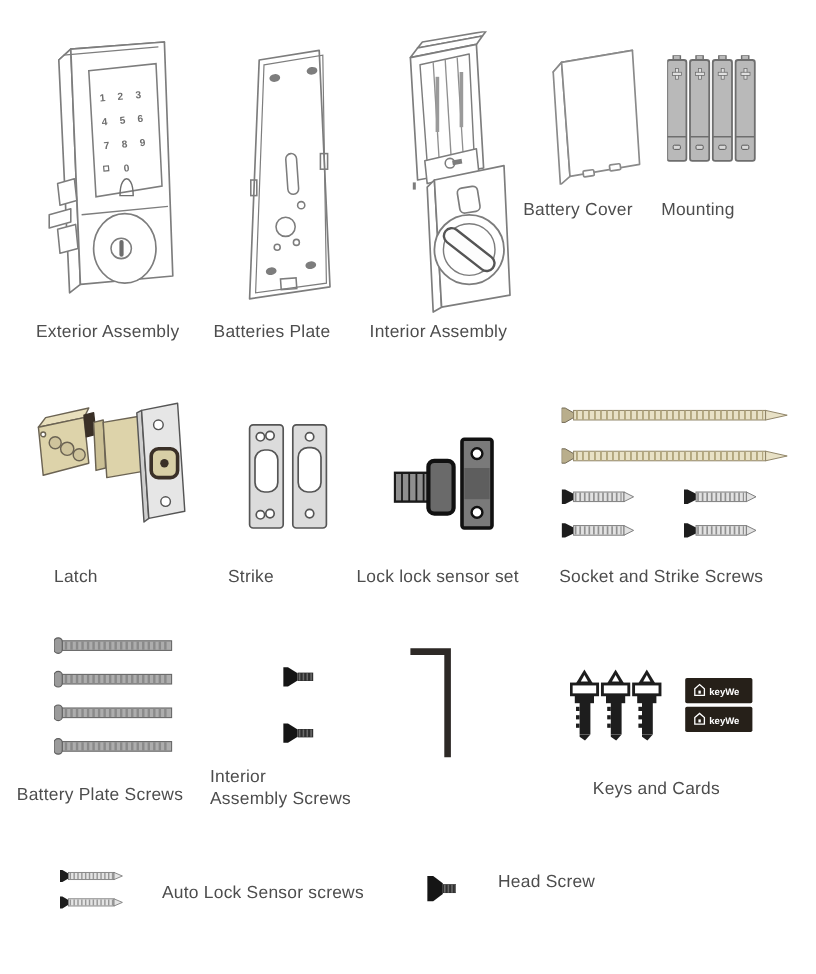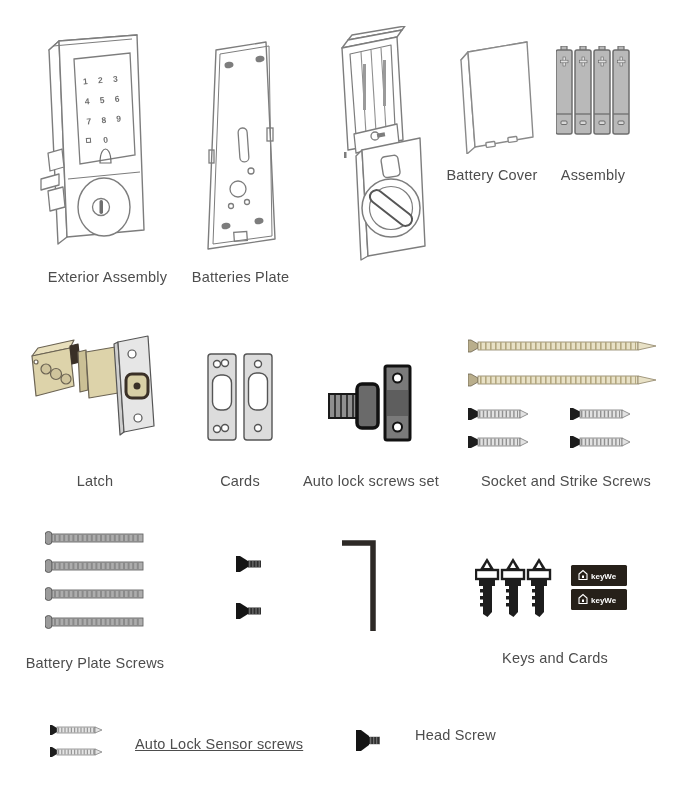--- a/index.html
+++ b/index.html
@@ -1,23 +1,23 @@
 <!DOCTYPE html>
 <html><head>
 <meta charset="utf-8">
 <style>
   html,body{margin:0;padding:0;background:#ffffff;}
   .canvas{position:relative;width:680px;height:812px;background:#ffffff;
           font-family:"Liberation Sans",sans-serif;overflow:hidden;}
   .part{position:absolute;margin:0;padding:0;}
   .part svg{display:block;}
   .label{position:absolute;font-size:14.5px;line-height:18px;color:#4d4d4d;
-         letter-spacing:0.2px;text-align:center;}
+         letter-spacing:0.2px;text-align:left;}
   .label.left{text-align:left;}
-  .label.nowrap{white-space:nowrap;text-decoration:underline;}
+  .label.nowrap{white-space:nowrap;}
 </style>
 </head>
 <body>
 
 <div class="canvas">
 
   <figure class="part" style="left:40px;top:33px">
     <svg width="115" height="215" viewBox="0 0 115 215">
       <g fill="#ffffff" stroke="#7d7d7d" stroke-width="1.4" stroke-linejoin="round">
         <polygon points="9,17 19,8 97,2 88,10"></polygon>
@@ -105,20 +105,21 @@
         <rect x="14" y="126" width="2.5" height="6" fill="#7d7d7d" stroke="none"></rect>
         <rect x="52" y="130" width="17" height="21" rx="4" fill="none" transform="rotate(-9 60 140)"></rect>
       </g>
       <g>
         <circle cx="61" cy="182" r="29" fill="#ffffff" stroke="#7d7d7d" stroke-width="1.5"></circle>
         <circle cx="61" cy="182" r="21.5" fill="none" stroke="#7d7d7d" stroke-width="1.2"></circle>
         <rect x="36" y="175.5" width="50" height="13" rx="6.5" fill="#fdfdfd" stroke="#555555" stroke-width="2" transform="rotate(38 61 182)"></rect>
       </g>
     </svg>
   </figure>
+  <div class="label" style="left:308px;top:268px;width:130px">Interior Assembly</div>
 
   <figure class="part" style="left:448px;top:36px">
     <svg width="92" height="118" viewBox="0 0 92 118">
       <g fill="#ffffff" stroke="#8a8a8a" stroke-width="1.4" stroke-linejoin="round">
         <polygon points="13,24 20,16 79,6 72,14"></polygon>
         <polygon points="13,24 20,16 27,111 19,118"></polygon>
         <polygon points="20,16 79,6 85,101 27,111"></polygon>
         <rect x="38" y="106" width="9" height="5" rx="1" transform="rotate(-8 42 108)"></rect>
         <rect x="60" y="101" width="9" height="5" rx="1" transform="rotate(-8 64 103)"></rect>
       </g>
@@ -157,21 +158,21 @@
           <rect x="5" y="0" width="6" height="6" fill="#b9b9b9" stroke="#6e6e6e" stroke-width="1.2"></rect>
           <rect x="0" y="4" width="16" height="84" rx="2" fill="#b9b9b9" stroke="#6e6e6e" stroke-width="1.5"></rect>
           <rect x="7" y="11" width="2.5" height="9" fill="#e0e0e0" stroke="#666666" stroke-width="0.6"></rect>
           <rect x="4.5" y="14.2" width="7.5" height="2.6" fill="#e0e0e0" stroke="#666666" stroke-width="0.6"></rect>
           <line x1="0" y1="68" x2="16" y2="68" stroke="#6e6e6e" stroke-width="1.3"></line>
           <rect x="5" y="75" width="6" height="3.5" rx="1" fill="#d8d8d8" stroke="#555555" stroke-width="0.8"></rect>
         </g>
       </g>
     </svg>
   </figure>
-  <div class="label" style="left:551px;top:166px;width:84px">Assembly</div>
+  <div class="label" style="left:551px;top:166px;width:84px">Mounting</div>
 
   <figure class="part" style="left:28px;top:328px">
     <svg width="135" height="112" viewBox="0 0 135 112">
       <g stroke="#6b6353" stroke-width="1.2" stroke-linejoin="round">
         <polygon points="4,28 10,20 46,12 42,20" fill="#e8dfbc"></polygon>
         <polygon points="4,28 42,20 46,58 8,68" fill="#ddd3aa"></polygon>
         <circle cx="8" cy="34" r="2" fill="#ffffff"></circle>
         <circle cx="18" cy="41" r="5" fill="#cfc49c"></circle>
         <circle cx="28" cy="46" r="5.5" fill="#cfc49c"></circle>
         <circle cx="38" cy="51" r="5" fill="#cfc49c"></circle>
@@ -200,41 +201,41 @@
         <circle cx="19" cy="15" r="3.5" fill="#ffffff"></circle>
         <circle cx="11" cy="81" r="3.5" fill="#ffffff"></circle>
         <circle cx="19" cy="80" r="3.5" fill="#ffffff"></circle>
         <rect x="38" y="6" width="28" height="86" rx="3" fill="#dcdcdc"></rect>
         <rect x="42.5" y="25" width="19" height="37" rx="8" fill="#ffffff"></rect>
         <circle cx="52" cy="16" r="3.5" fill="#ffffff"></circle>
         <circle cx="52" cy="80" r="3.5" fill="#ffffff"></circle>
       </g>
     </svg>
   </figure>
-  <div class="label" style="left:190px;top:472px;width:100px">Cards</div>
+  <div class="label" style="left:190px;top:472px;width:100px">Strike</div>
 
   <figure class="part" style="left:328px;top:364px">
     <svg width="85" height="80" viewBox="0 0 85 80">
       <g>
         <rect x="1" y="30" width="29" height="24" fill="#8f8f8f" stroke="#1a1a1a" stroke-width="2"></rect>
         <line x1="7" y1="30" x2="7" y2="54" stroke="#1a1a1a" stroke-width="1.5"></line>
         <line x1="13" y1="30" x2="13" y2="54" stroke="#1a1a1a" stroke-width="1.5"></line>
         <line x1="19" y1="30" x2="19" y2="54" stroke="#1a1a1a" stroke-width="1.5"></line>
         <line x1="25" y1="30" x2="25" y2="54" stroke="#1a1a1a" stroke-width="1.5"></line>
         <rect x="29" y="20" width="21" height="44" rx="5" fill="#6a6a6a" stroke="#111111" stroke-width="3.5"></rect>
       </g>
       <g>
         <rect x="57" y="2" width="25" height="74" rx="2" fill="#7a7a7a" stroke="#111111" stroke-width="3"></rect>
         <rect x="59" y="26" width="21" height="26" fill="#5e5e5e"></rect>
         <circle cx="69.5" cy="14" r="4.5" fill="#ffffff" stroke="#111111" stroke-width="2"></circle>
         <circle cx="69.5" cy="63" r="4.5" fill="#ffffff" stroke="#111111" stroke-width="2"></circle>
       </g>
     </svg>
   </figure>
-  <div class="label" style="left:297px;top:472px;width:148px">Auto lock screws set</div>
+  <div class="label" style="left:297px;top:472px;width:148px">Lock lock sensor set</div>
 
   <figure class="part" style="left:468px;top:336px">
     <svg width="195" height="118" viewBox="0 0 195 118">
       <g>
         <g transform="translate(0,10)">
           <polygon points="0,-6 3,-6 10,-2 10,2 3,6 0,6" fill="#b9ae8c" stroke="#6d6450" stroke-width="0.8"></polygon>
           <rect x="10" y="-4" width="160" height="8" fill="#e8e1c6" stroke="#8d8264" stroke-width="0.8"></rect>
           <line x1="12" y1="0" x2="168" y2="0" stroke="#b3a77f" stroke-width="8" stroke-dasharray="1.6,3.4"></line>
           <polygon points="170,-4 188,0 170,4" fill="#e8e1c6" stroke="#8d8264" stroke-width="0.8"></polygon>
         </g>
@@ -312,20 +313,24 @@
           <line x1="13" y1="0" x2="25" y2="0" stroke="#6a6a6a" stroke-width="6" stroke-dasharray="1.3,1.9"></line>
         </g>
         <g transform="translate(0,61)">
           <polygon points="0,-8 4,-8 12,-3 12,3 4,8 0,8" fill="#151515"></polygon>
           <rect x="12" y="-3.5" width="13" height="7" fill="#2f2f2f"></rect>
           <line x1="13" y1="0" x2="25" y2="0" stroke="#6a6a6a" stroke-width="6" stroke-dasharray="1.3,1.9"></line>
         </g>
       </g>
     </svg>
   </figure>
+  <div class="label" style="left:175px;top:639px;width:130px">
+    <div>Interior</div>
+    <div>Assembly Screws</div>
+  </div>
 
   <figure class="part" style="left:340px;top:538px">
     <svg width="40" height="96" viewBox="0 0 40 96">
       <polyline points="2,5 33,5 33,93" fill="none" stroke="#2d2926" stroke-width="5.5"></polyline>
     </svg>
   </figure>
 
   <figure class="part" style="left:475px;top:556px">
     <svg width="158" height="62" viewBox="0 0 158 62">
       <g>

